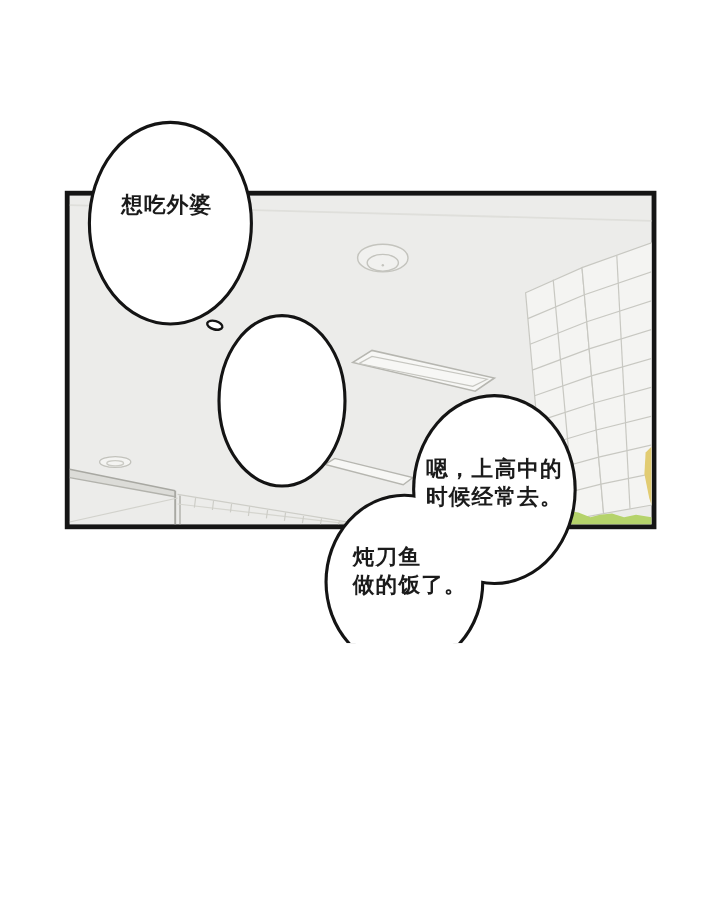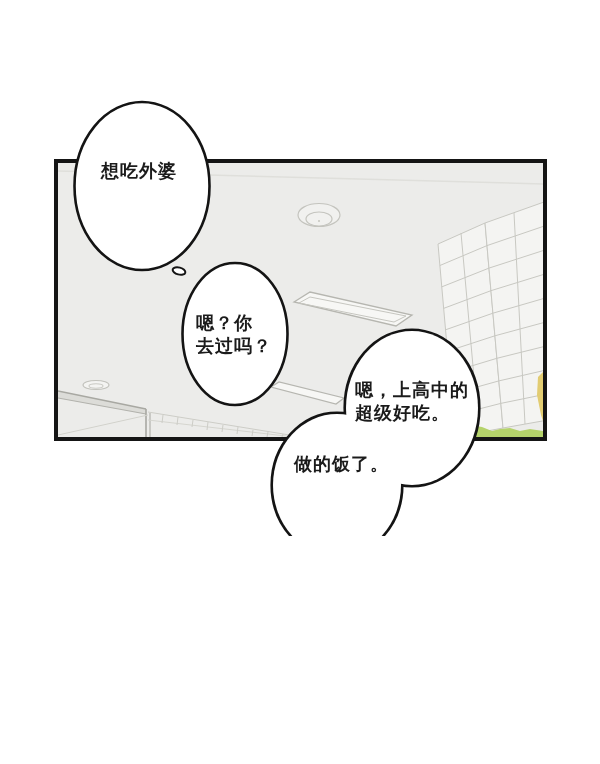--- a/index.html
+++ b/index.html
@@ -13,21 +13,21 @@
   }
   #scene-art{position:absolute;left:0;top:0;}
   #bubble-layer{position:absolute;left:0;top:0;pointer-events:none;}
   .bubble-text{
     position:absolute;color:#1b1b1b;font-size:18px;line-height:23px;
     font-weight:600;letter-spacing:1px;white-space:nowrap;z-index:30;
   }
   .bubble-text span{display:block;}
   #bubble-text-1{left:101px;top:160px;}
   #bubble-text-2{left:196px;top:312px;}
-  #bubble-text-3{left:355px;top:380px;font-family:Liberation Mono, monospace;}
+  #bubble-text-3{left:355px;top:380px;}
   #bubble-text-4{left:294px;top:453px;}
   svg{display:block;}
 </style>
 </head>
 <body>
 
 <div id="comic-page">
 
   <div id="comic-panel">
     <svg id="scene-art" width="485" height="274" viewBox="0 0 485 274">
@@ -117,25 +117,22 @@
       <ellipse cx="412" cy="408" rx="66" ry="77" fill="none" stroke="#141414" stroke-width="5.2"></ellipse>
       <ellipse cx="337" cy="485" rx="64" ry="71" fill="none" stroke="#141414" stroke-width="5.2"></ellipse>
       <ellipse cx="412" cy="408" rx="66" ry="77" fill="#ffffff" stroke="none"></ellipse>
       <ellipse cx="337" cy="485" rx="64" ry="71" fill="#ffffff" stroke="none"></ellipse>
     </g>
   </svg>
 
   <div class="bubble-text" id="bubble-text-1">
     <span>想吃外婆</span>
   </div>
-  <div class="bubble-text" id="bubble-text-2">
-    <span>嗯？你</span>
-    <span>去过吗？</span>
-  </div>
   <div class="bubble-text" id="bubble-text-3">
     <span>嗯，上高中的</span>
-    <span>超级好吃。</span>
+    <span>时候经常去。</span>
   </div>
   <div class="bubble-text" id="bubble-text-4">
+    <span>炖刀鱼</span>
     <span>做的饭了。</span>
   </div>
 
 </div>
 
 </body></html>

